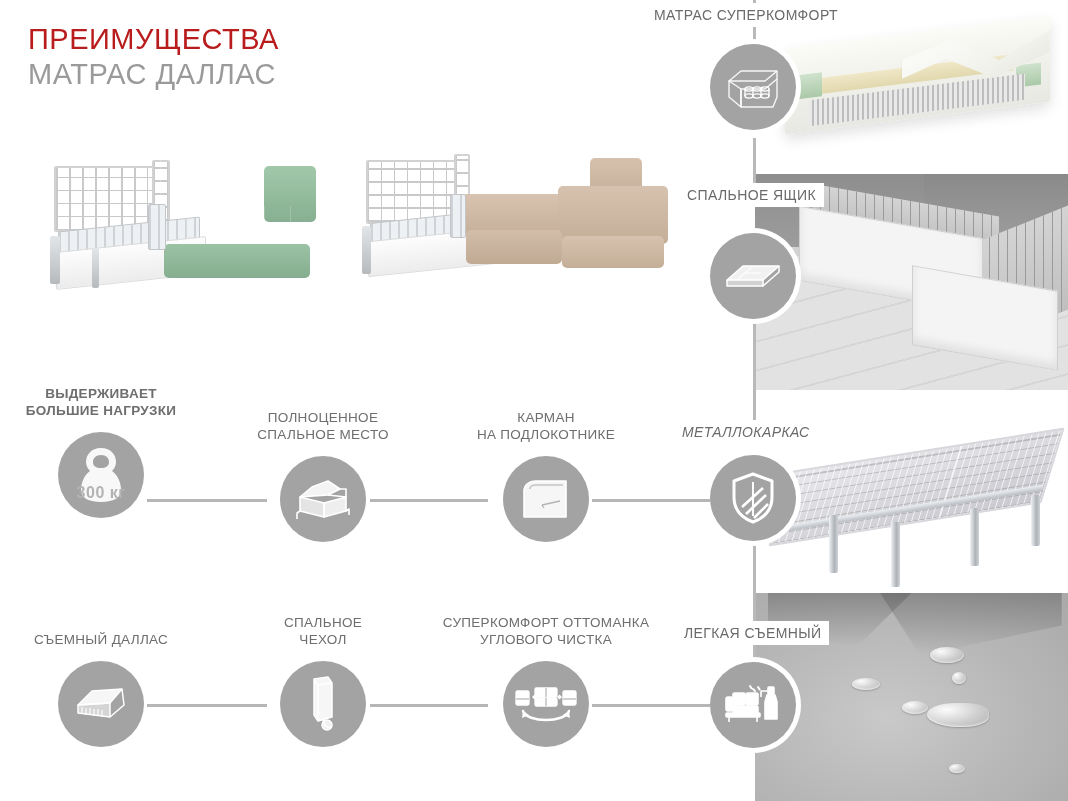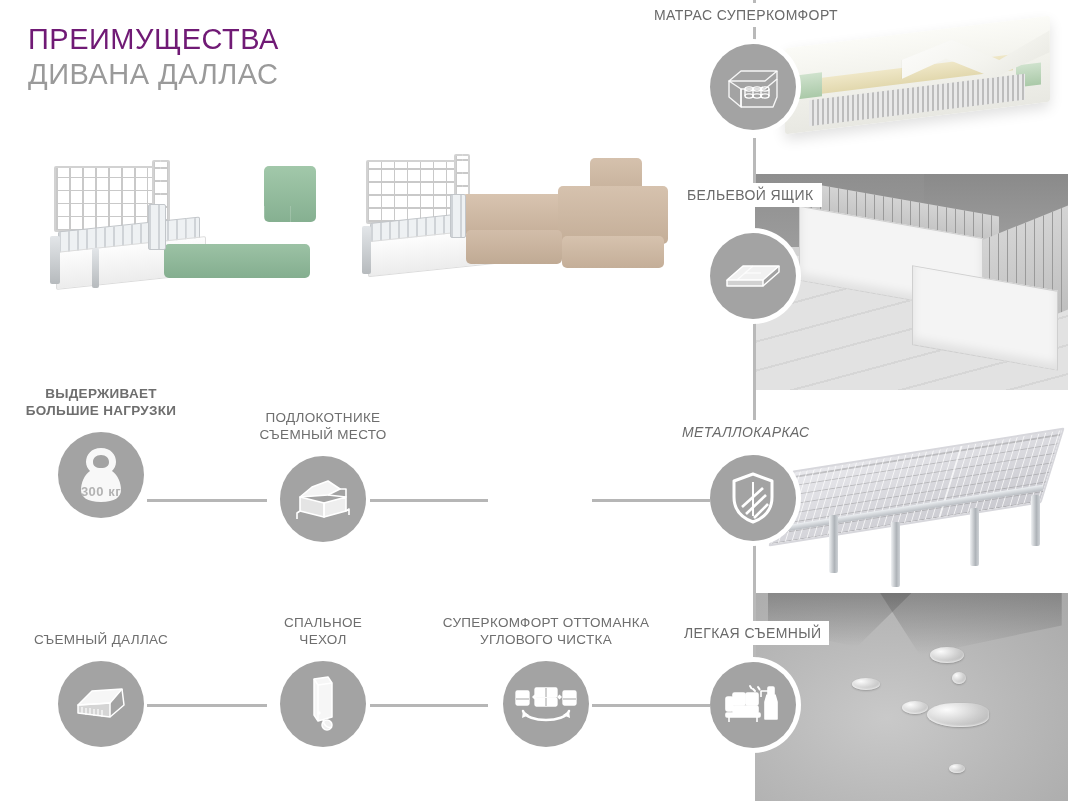--- a/index.html
+++ b/index.html
@@ -25,21 +25,21 @@
   .title-block {
     position: absolute;
     left: 28px;
     top: 22px;
     line-height: 1.22;
     letter-spacing: 0.5px;
   }
   .title-line1 {
     font-size: 29px;
     font-weight: 400;
-    color: #701a75;
+    color: #b91c1c;
     white-space: nowrap;
   }
   .title-line2 {
     font-size: 29px;
     font-weight: 400;
     color: #9a9a9a;
     white-space: nowrap;
   }
 
   
@@ -247,35 +247,35 @@
     width:3px;
     background:#b9b9b9;
   }
 
   
   .glyph { display:block; }
   .kg-text {
     position:absolute;
     left:0; right:0;
     top:52px;
-    font-size:13px;
+    font-size:16px;
     color:#b3b3b3;
     letter-spacing:.5px;
     text-align:center;
     pointer-events:none;
   }
 </style>
 </head>
 <body>
 
 <div class="root">
 
   <div class="title-block">
     <div class="title-line1">ПРЕИМУЩЕСТВА</div>
-    <div class="title-line2">ДИВАНА ДАЛЛАС</div>
+    <div class="title-line2">МАТРАС ДАЛЛАС</div>
   </div>
 
   <div class="sofa sofa-green green">
 
     <div class="s-mesh" style="left:22px; top:34px; width:110px; height:62px;"></div>
     <div class="s-mesh" style="left:120px; top:28px; width:14px; height:72px;"></div>
 
     <div class="s-frame" style="left:26px; top:92px; width:140px; height:30px; transform:skewY(-6deg);"></div>
     <div class="s-drawer" style="left:24px; top:112px; width:148px; height:36px; transform:skewY(-6deg);"></div>
     <div class="s-strut" style="left:18px; top:104px; width:10px; height:48px;"></div>
@@ -367,21 +367,21 @@
         <ellipse cx="40" cy="26" rx="4" ry="2.1"></ellipse>
         <ellipse cx="24" cy="33" rx="4" ry="2.1"></ellipse>
         <ellipse cx="32" cy="33" rx="4" ry="2.1"></ellipse>
         <ellipse cx="40" cy="33" rx="4" ry="2.1"></ellipse>
         <path d="M20 26 L20 33 M28 26 L28 33 M36 26 L36 33 M44 26 L44 33"></path>
       </svg>
     </div>
   </div>
 
   <div class="rfeature">
-    <div class="rlabel" style="left:681px; top:183px;">БЕЛЬЕВОЙ ЯЩИК</div>
+    <div class="rlabel" style="left:681px; top:183px;">СПАЛЬНОЕ ЯЩИК</div>
     <div class="fcircle ring" style="position:absolute; left:710px; top:233px;">
       <svg class="glyph" width="60" height="44" viewBox="0 0 60 44" fill="none" stroke="#ffffff" stroke-width="1.5" stroke-linejoin="round">
         <path d="M4 26 L20 12 L56 12 L40 26 Z" fill="#ffffff" fill-opacity=".85"></path>
         <path d="M4 26 L4 32 L40 32 L40 26" fill="#ffffff" fill-opacity=".5"></path>
         <path d="M40 32 L56 18 L56 12"></path>
         <path d="M22 19 L38 19" opacity=".7"></path>
         <path d="M13 19 L29 19" opacity=".0"></path>
         <path d="M30 12 L14 26" opacity=".75"></path>
       </svg>
     </div>
@@ -431,34 +431,48 @@
       <svg class="glyph" width="46" height="58" viewBox="0 0 46 58" fill="#ffffff" fill-opacity=".92">
         <path d="M23 2 C13 2 8 9 8 16 C8 20 10 23 12 25 C6 29 3 37 3 44 C3 51 9 56 23 56 C37 56 43 51 43 44 C43 37 40 29 34 25 C36 23 38 20 38 16 C38 9 33 2 23 2 Z
                  M23 9 C28 9 31 12 31 16 C31 20 28 22 23 22 C18 22 15 20 15 16 C15 12 18 9 23 9 Z"></path>
       </svg>
       <div class="kg-text">300 кг</div>
     </div>
   </div>
 
   <div class="feature" style="left:280px; top:456px;">
     <div class="flabel">
-      <span>ПОДЛОКОТНИКЕ</span><br>
-      <span>СЪЕМНЫЙ МЕСТО</span>
+      <span>ПОЛНОЦЕННОЕ</span><br>
+      <span>СПАЛЬНОЕ МЕСТО</span>
     </div>
     <div class="fcircle">
       <svg class="glyph" width="58" height="44" viewBox="0 0 58 44" fill="none" stroke="#ffffff" stroke-width="1.6" stroke-linejoin="round">
         <path d="M6 20 L18 10 L34 4 L46 12 L34 18 Z" fill="#ffffff" fill-opacity=".88"></path>
         <path d="M6 20 L6 34 L30 40 L30 26 Z" fill="#ffffff" fill-opacity=".7"></path>
         <path d="M30 26 L52 20 L52 34 L30 40 Z" fill="#ffffff" fill-opacity=".82"></path>
         <path d="M34 18 L52 20 L52 12 L46 12"></path>
         <path d="M6 34 L3 36 L3 42 M52 34 L55 32 L55 38"></path>
       </svg>
     </div>
   </div>
 
+  <div class="feature" style="left:503px; top:456px;">
+    <div class="flabel">
+      <span>КАРМАН</span><br>
+      <span>НА ПОДЛОКОТНИКЕ</span>
+    </div>
+    <div class="fcircle">
+      <svg class="glyph" width="52" height="44" viewBox="0 0 52 44" fill="none" stroke="#ffffff" stroke-width="1.6" stroke-linejoin="round">
+        <path d="M4 14 C4 8 9 4 16 4 L46 4 L46 40 L4 40 Z" fill="#ffffff" fill-opacity=".9"></path>
+        <path d="M10 12 C10 9 13 8 16 8 L43 8" opacity=".6" stroke="#a3a3a3"></path>
+        <path d="M22 28 L40 24" stroke="#a3a3a3" stroke-width="1.4" opacity=".8"></path>
+        <path d="M22 28 L24 31" stroke="#a3a3a3" stroke-width="1.2" opacity=".8"></path>
+      </svg>
+    </div>
+  </div>
 
   <div class="connector" style="left:147px; top:704px; width:120px;"></div>
   <div class="connector" style="left:370px; top:704px; width:118px;"></div>
   <div class="connector" style="left:592px; top:704px; width:118px;"></div>
 
   <div class="feature" style="left:58px; top:661px;">
     <div class="flabel">
       <span>СЪЕМНЫЙ ДАЛЛАС</span>
     </div>
     <div class="fcircle">

